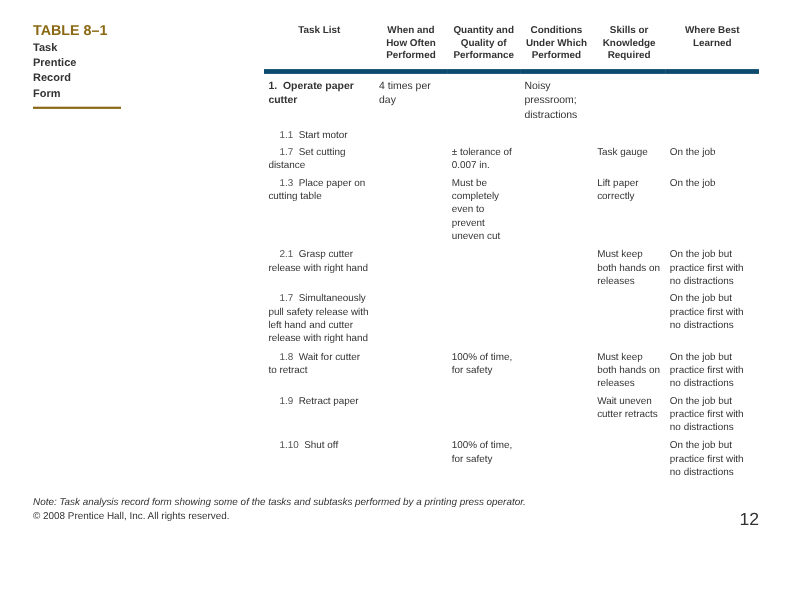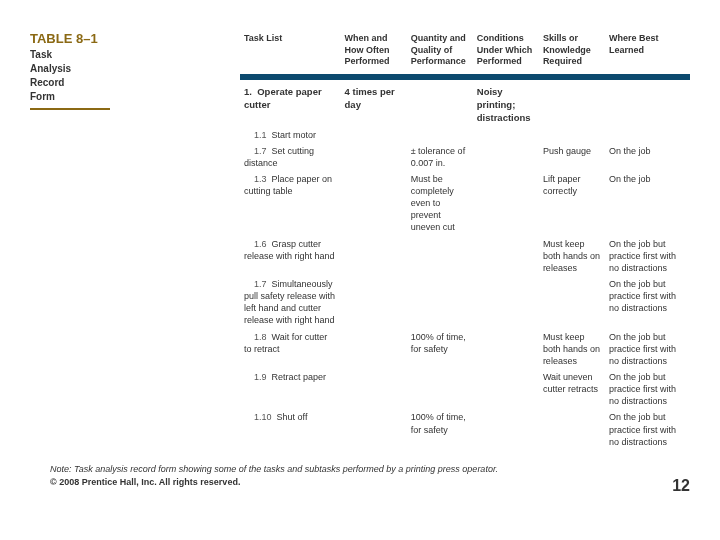--- a/index.html
+++ b/index.html
@@ -43,80 +43,78 @@
       margin-left: 120px;
     }
 
     table {
       width: 100%;
       border-collapse: collapse;
       font-size: 9.5px;
     }
 
     th {
-      text-align: left;
+      text-align: center;
       font-weight: bold;
       font-size: 9px;
       color: #333;
       padding: 2px 4px 6px 4px;
       vertical-align: top;
-      border-bottom: 6px solid #0c4a6e;
+      border-bottom: 4px solid #0c4a6e;
       line-height: 1.3;
     }
 
     td {
       padding: 2px 4px;
       vertical-align: top;
       line-height: 1.35;
       color: #333;
     }
 
     .col-task { width: 18%; }
     .col-when { width: 14%; }
     .col-qty { width: 14%; }
     .col-cond { width: 14%; }
     .col-skills { width: 14%; }
     .col-where { width: 18%; }
 
-    .row-main td { padding-top: 6px; font-size: 9.5px; font-weight: bold; }
+    .row-main td { padding-top: 6px; font-size: 9.5px; }
     .row-sub td { font-size: 9px; }
 
     .row-main td:first-child { font-weight: bold; }
 
     .note-section {
       margin-top: 14px;
       font-size: 9px;
       color: #333;
       clear: both;
-      margin-left: 20px;
     }
 
     .note-section .note-text { font-style: italic; }
 
     .footer-row {
       display: flex;
       justify-content: space-between;
       margin-top: 3px;
       font-size: 9px;
       color: #333;
-      font-weight: bold;
     }
 
     .page-num { font-size: 16px; }
   </style>
 </head>
 <body>
 
-<div style="display:flex; width:100%;margin-top:11px;">
+<div style="display:flex; width:100%;">
 
   <div class="title-section">
     <div class="title-table">TABLE 8–1</div>
     <div class="title-name">
       <span>Task</span><br>
-      <span>Analysis</span><br>
+      <span>Prentice</span><br>
       <span>Record</span><br>
       <span>Form</span>
     </div>
     <div class="title-underline"></div>
   </div>
 
   <div class="main-content">
     <table>
       <thead>
         <tr>
@@ -126,50 +124,50 @@
           <th class="col-cond">Conditions<br>Under Which<br>Performed</th>
           <th class="col-skills">Skills or<br>Knowledge<br>Required</th>
           <th class="col-where">Where Best<br>Learned</th>
         </tr>
       </thead>
       <tbody id="table-body">
       <tr class="row-main">
     <td><strong>1.</strong>&nbsp;&nbsp;Operate paper cutter</td>
     <td>4 times per day</td>
     <td></td>
-    <td>Noisy printing; distractions</td>
+    <td>Noisy pressroom; distractions</td>
     <td></td>
     <td></td>
   </tr>
           <tr class="row-sub">
     <td>&nbsp;&nbsp;&nbsp;&nbsp;<span style="color:#555">1.1</span>&nbsp;&nbsp;Start motor</td>
     <td></td>
     <td></td>
     <td></td>
     <td></td>
     <td></td>
   </tr>
           <tr class="row-sub">
     <td>&nbsp;&nbsp;&nbsp;&nbsp;<span style="color:#555">1.7</span>&nbsp;&nbsp;Set cutting distance</td>
     <td></td>
     <td>± tolerance of 0.007 in.</td>
     <td></td>
-    <td>Push gauge</td>
+    <td>Task gauge</td>
     <td>On the job</td>
   </tr>
           <tr class="row-sub">
     <td>&nbsp;&nbsp;&nbsp;&nbsp;<span style="color:#555">1.3</span>&nbsp;&nbsp;Place paper on cutting table</td>
     <td></td>
     <td>Must be completely even to prevent uneven cut</td>
     <td></td>
     <td>Lift paper correctly</td>
     <td>On the job</td>
   </tr>
           <tr class="row-sub">
-    <td>&nbsp;&nbsp;&nbsp;&nbsp;<span style="color:#555">1.6</span>&nbsp;&nbsp;Grasp cutter release with right hand</td>
+    <td>&nbsp;&nbsp;&nbsp;&nbsp;<span style="color:#555">2.1</span>&nbsp;&nbsp;Grasp cutter release with right hand</td>
     <td></td>
     <td></td>
     <td></td>
     <td>Must keep both hands on releases</td>
     <td>On the job but practice first with no distractions</td>
   </tr>
           <tr class="row-sub">
     <td>&nbsp;&nbsp;&nbsp;&nbsp;<span style="color:#555">1.7</span>&nbsp;&nbsp;Simultaneously pull safety release with left hand and cutter release with right hand</td>
     <td></td>
     <td></td>

